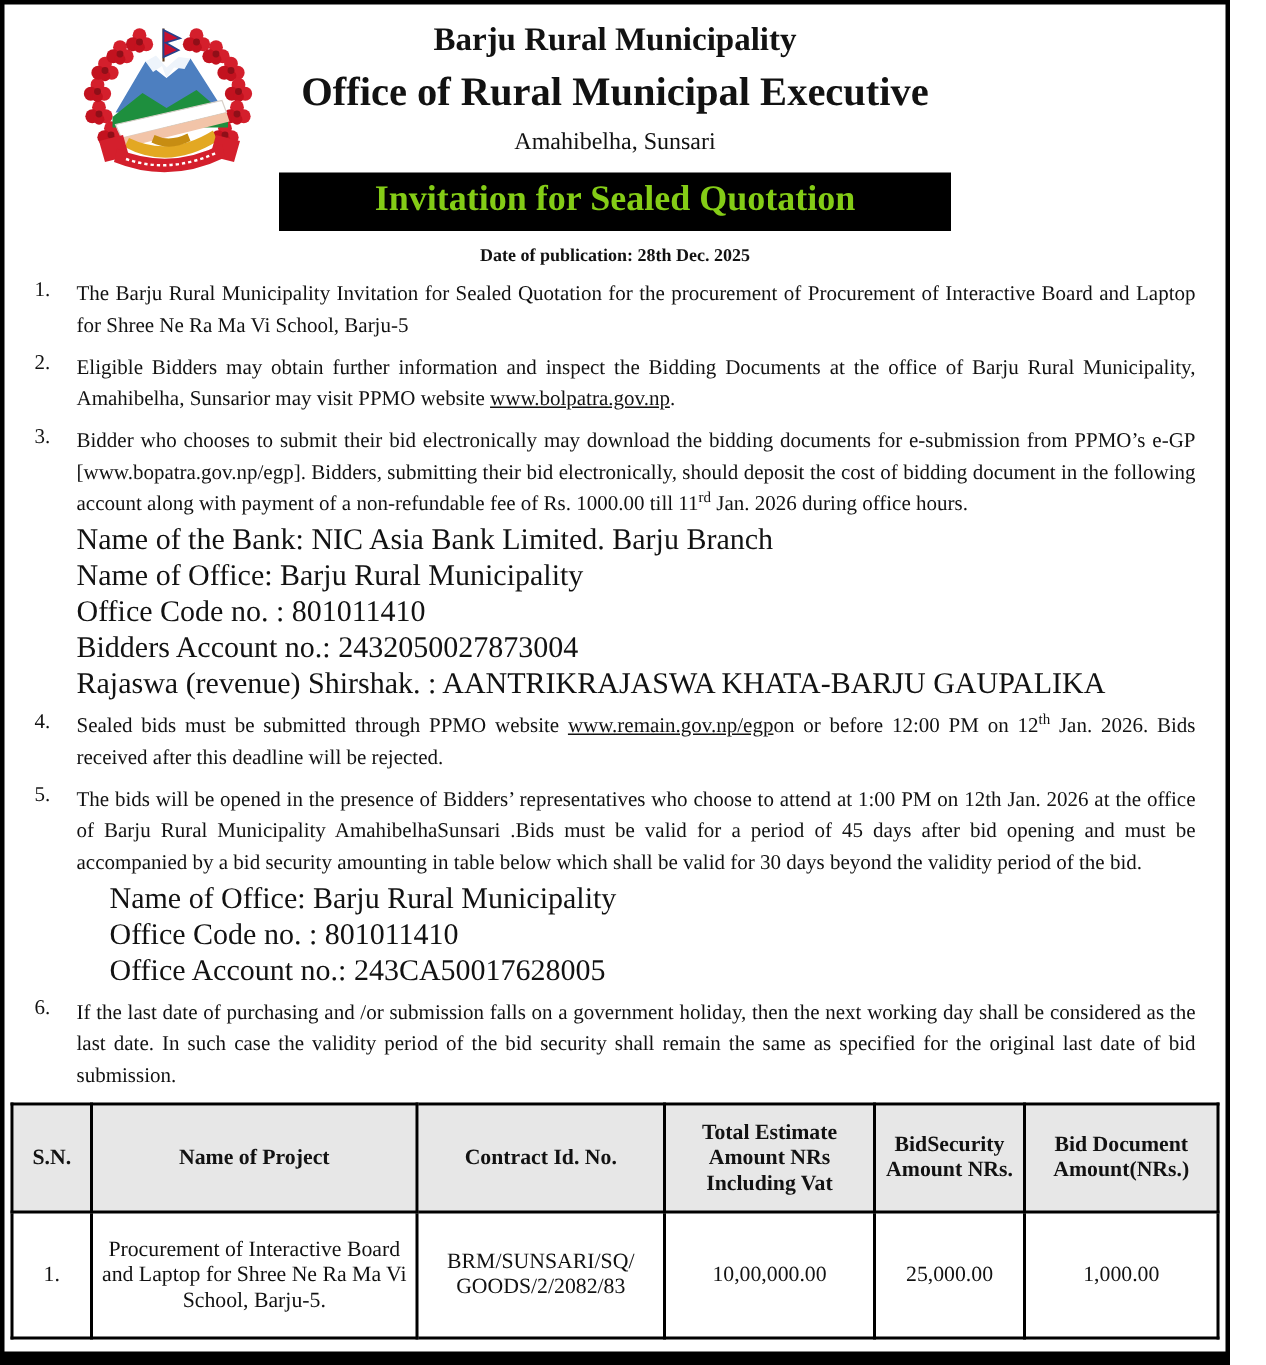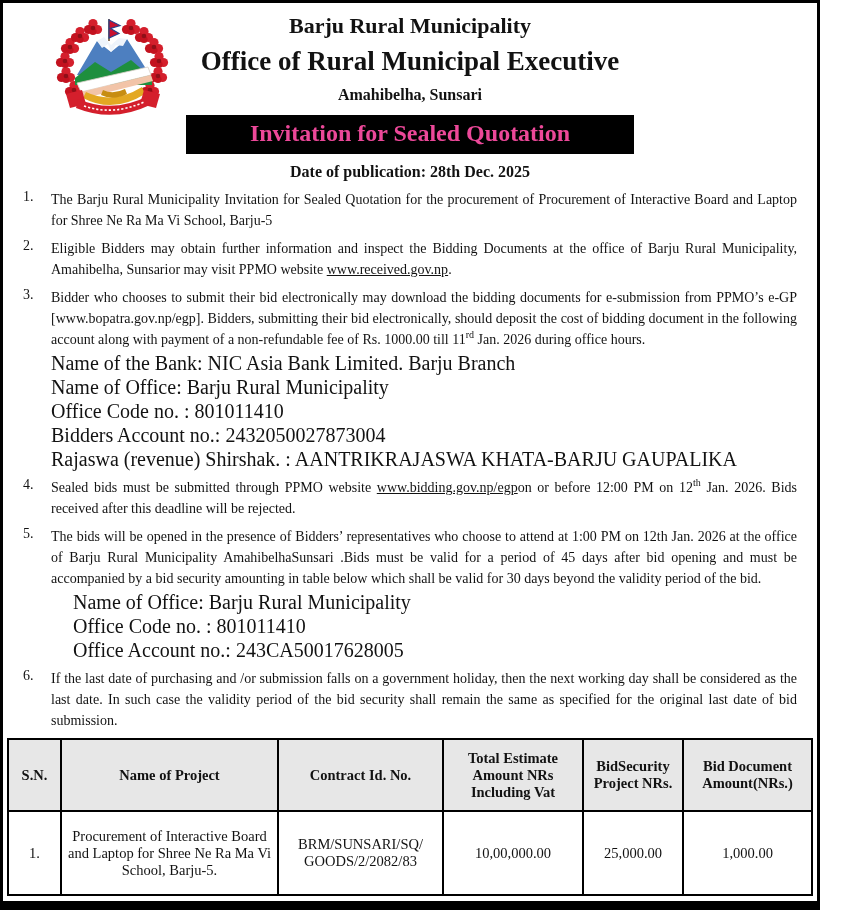--- a/index.html
+++ b/index.html
@@ -7,24 +7,24 @@
     width:820px;height:910px;box-sizing:border-box;
     border:3px solid #000;border-bottom-width:9px;
     font-family:"Liberation Serif",serif;color:#121212;
     background:#fff;overflow:hidden;position:relative;
   }
   
   .hdr{text-align:center;padding-top:10px;position:relative;}
   .logo{position:absolute;left:50px;top:14px;width:120px;height:104px;}
   .t1{font-size:22px;font-weight:bold;margin:0;}
   .t2{font-size:27px;font-weight:bold;margin:7px 0 4px;}
-  .t3{font-size:16px;font-weight:bold;margin:9px 0 0;}
-  .banner{width:448px;margin:11px auto 0;background:#000;color:#ec4899;
+  .t3{font-size:16px;font-weight:normal;margin:9px 0 0;}
+  .banner{width:448px;margin:11px auto 0;background:#000;color:#84cc16;
     font-size:24px;font-weight:bold;padding:5px 0 7px;}
-  .pubdate{font-size:16px;font-weight:bold;margin-top:9px;}
+  .pubdate{font-size:12px;font-weight:bold;margin-top:9px;}
   
   .notice{list-style:none;margin:8px 0 0;padding:0 20px;}
   .notice-item{display:flex;margin-bottom:7px;}
   .num{flex:none;width:28px;font-size:14px;}
   .nbody{flex:1;min-width:0;}
   .para{margin:0;font-size:14px;line-height:21px;text-align:justify;}
   .para sup{font-size:10px;line-height:0;}
   .url{text-decoration:underline;}
   .subline{font-size:20px;line-height:22px;margin-top:2px;}
   .subline.indent{padding-left:22px;}
@@ -99,38 +99,38 @@
   <ol class="notice" id="notice-list">
       <li class="notice-item">
         <span class="num">1.</span>
         <div class="nbody">
           <p class="para"><span>The Barju Rural Municipality Invitation for Sealed Quotation for the procurement of Procurement of Interactive Board and Laptop for Shree Ne Ra Ma Vi School, Barju-5</span></p>
         </div>
       </li>
       <li class="notice-item">
         <span class="num">2.</span>
         <div class="nbody">
-          <p class="para"><span>Eligible Bidders may obtain further information and inspect the Bidding Documents at the office of Barju Rural Municipality, Amahibelha, Sunsarior may visit PPMO website </span><span class="url">www.received.gov.np</span><span>.</span></p>
+          <p class="para"><span>Eligible Bidders may obtain further information and inspect the Bidding Documents at the office of Barju Rural Municipality, Amahibelha, Sunsarior may visit PPMO website </span><span class="url">www.bolpatra.gov.np</span><span>.</span></p>
         </div>
       </li>
       <li class="notice-item">
         <span class="num">3.</span>
         <div class="nbody">
           <p class="para"><span>Bidder who chooses to submit their bid electronically may download the bidding documents for e-submission from PPMO’s e-GP [www.bopatra.gov.np/egp]. Bidders, submitting their bid electronically, should deposit the cost of bidding document in the following account along with payment of a non-refundable fee of Rs. 1000.00 till 11</span><sup>rd</sup><span> Jan. 2026 during office hours.</span></p>
           <div class="subline">Name of the Bank: NIC Asia Bank Limited. Barju Branch</div>
           <div class="subline">Name of Office: Barju Rural Municipality</div>
           <div class="subline">Office Code no. : 801011410</div>
           <div class="subline">Bidders Account no.: 2432050027873004</div>
           <div class="subline">Rajaswa (revenue) Shirshak. : AANTRIKRAJASWA KHATA-BARJU GAUPALIKA</div>
         </div>
       </li>
       <li class="notice-item">
         <span class="num">4.</span>
         <div class="nbody">
-          <p class="para"><span>Sealed bids must be submitted through PPMO website </span><span class="url">www.bidding.gov.np/egp</span><span>on or before 12:00 PM on 12</span><sup>th</sup><span> Jan. 2026. Bids received after this deadline will be rejected.</span></p>
+          <p class="para"><span>Sealed bids must be submitted through PPMO website </span><span class="url">www.remain.gov.np/egp</span><span>on or before 12:00 PM on 12</span><sup>th</sup><span> Jan. 2026. Bids received after this deadline will be rejected.</span></p>
         </div>
       </li>
       <li class="notice-item">
         <span class="num">5.</span>
         <div class="nbody">
           <p class="para"><span>The bids will be opened in the presence of Bidders’ representatives who choose to attend at 1:00 PM on 12th Jan. 2026 at the office of Barju Rural Municipality AmahibelhaSunsari .Bids must be valid for a period of 45 days after bid opening and must be accompanied by a bid security amounting in table below which shall be valid for 30 days beyond the validity period of the bid.</span></p>
           <div class="subline indent">Name of Office: Barju Rural Municipality</div>
           <div class="subline indent">Office Code no. : 801011410</div>
           <div class="subline indent">Office Account no.: 243CA50017628005</div>
         </div>
@@ -151,21 +151,21 @@
         <col style="width: 140px;">
         <col style="width: 100px;">
         <col style="width: 129px;">
       </colgroup>
     <thead>
         <tr id="table-head-row">
           <th>S.N.</th>
           <th>Name of Project</th>
           <th>Contract Id. No.</th>
           <th>Total Estimate Amount NRs Including Vat</th>
-          <th>BidSecurity Project NRs.</th>
+          <th>BidSecurity Amount NRs.</th>
           <th>Bid Document Amount(NRs.)</th>
         </tr>
       </thead>
     <tbody id="table-body">
         <tr>
           <td>1.</td>
           <td>Procurement of Interactive Board and Laptop for Shree Ne Ra Ma Vi School, Barju-5.</td>
           <td>BRM/SUNSARI/SQ/ GOODS/2/2082/83</td>
           <td>10,00,000.00</td>
           <td>25,000.00</td>

